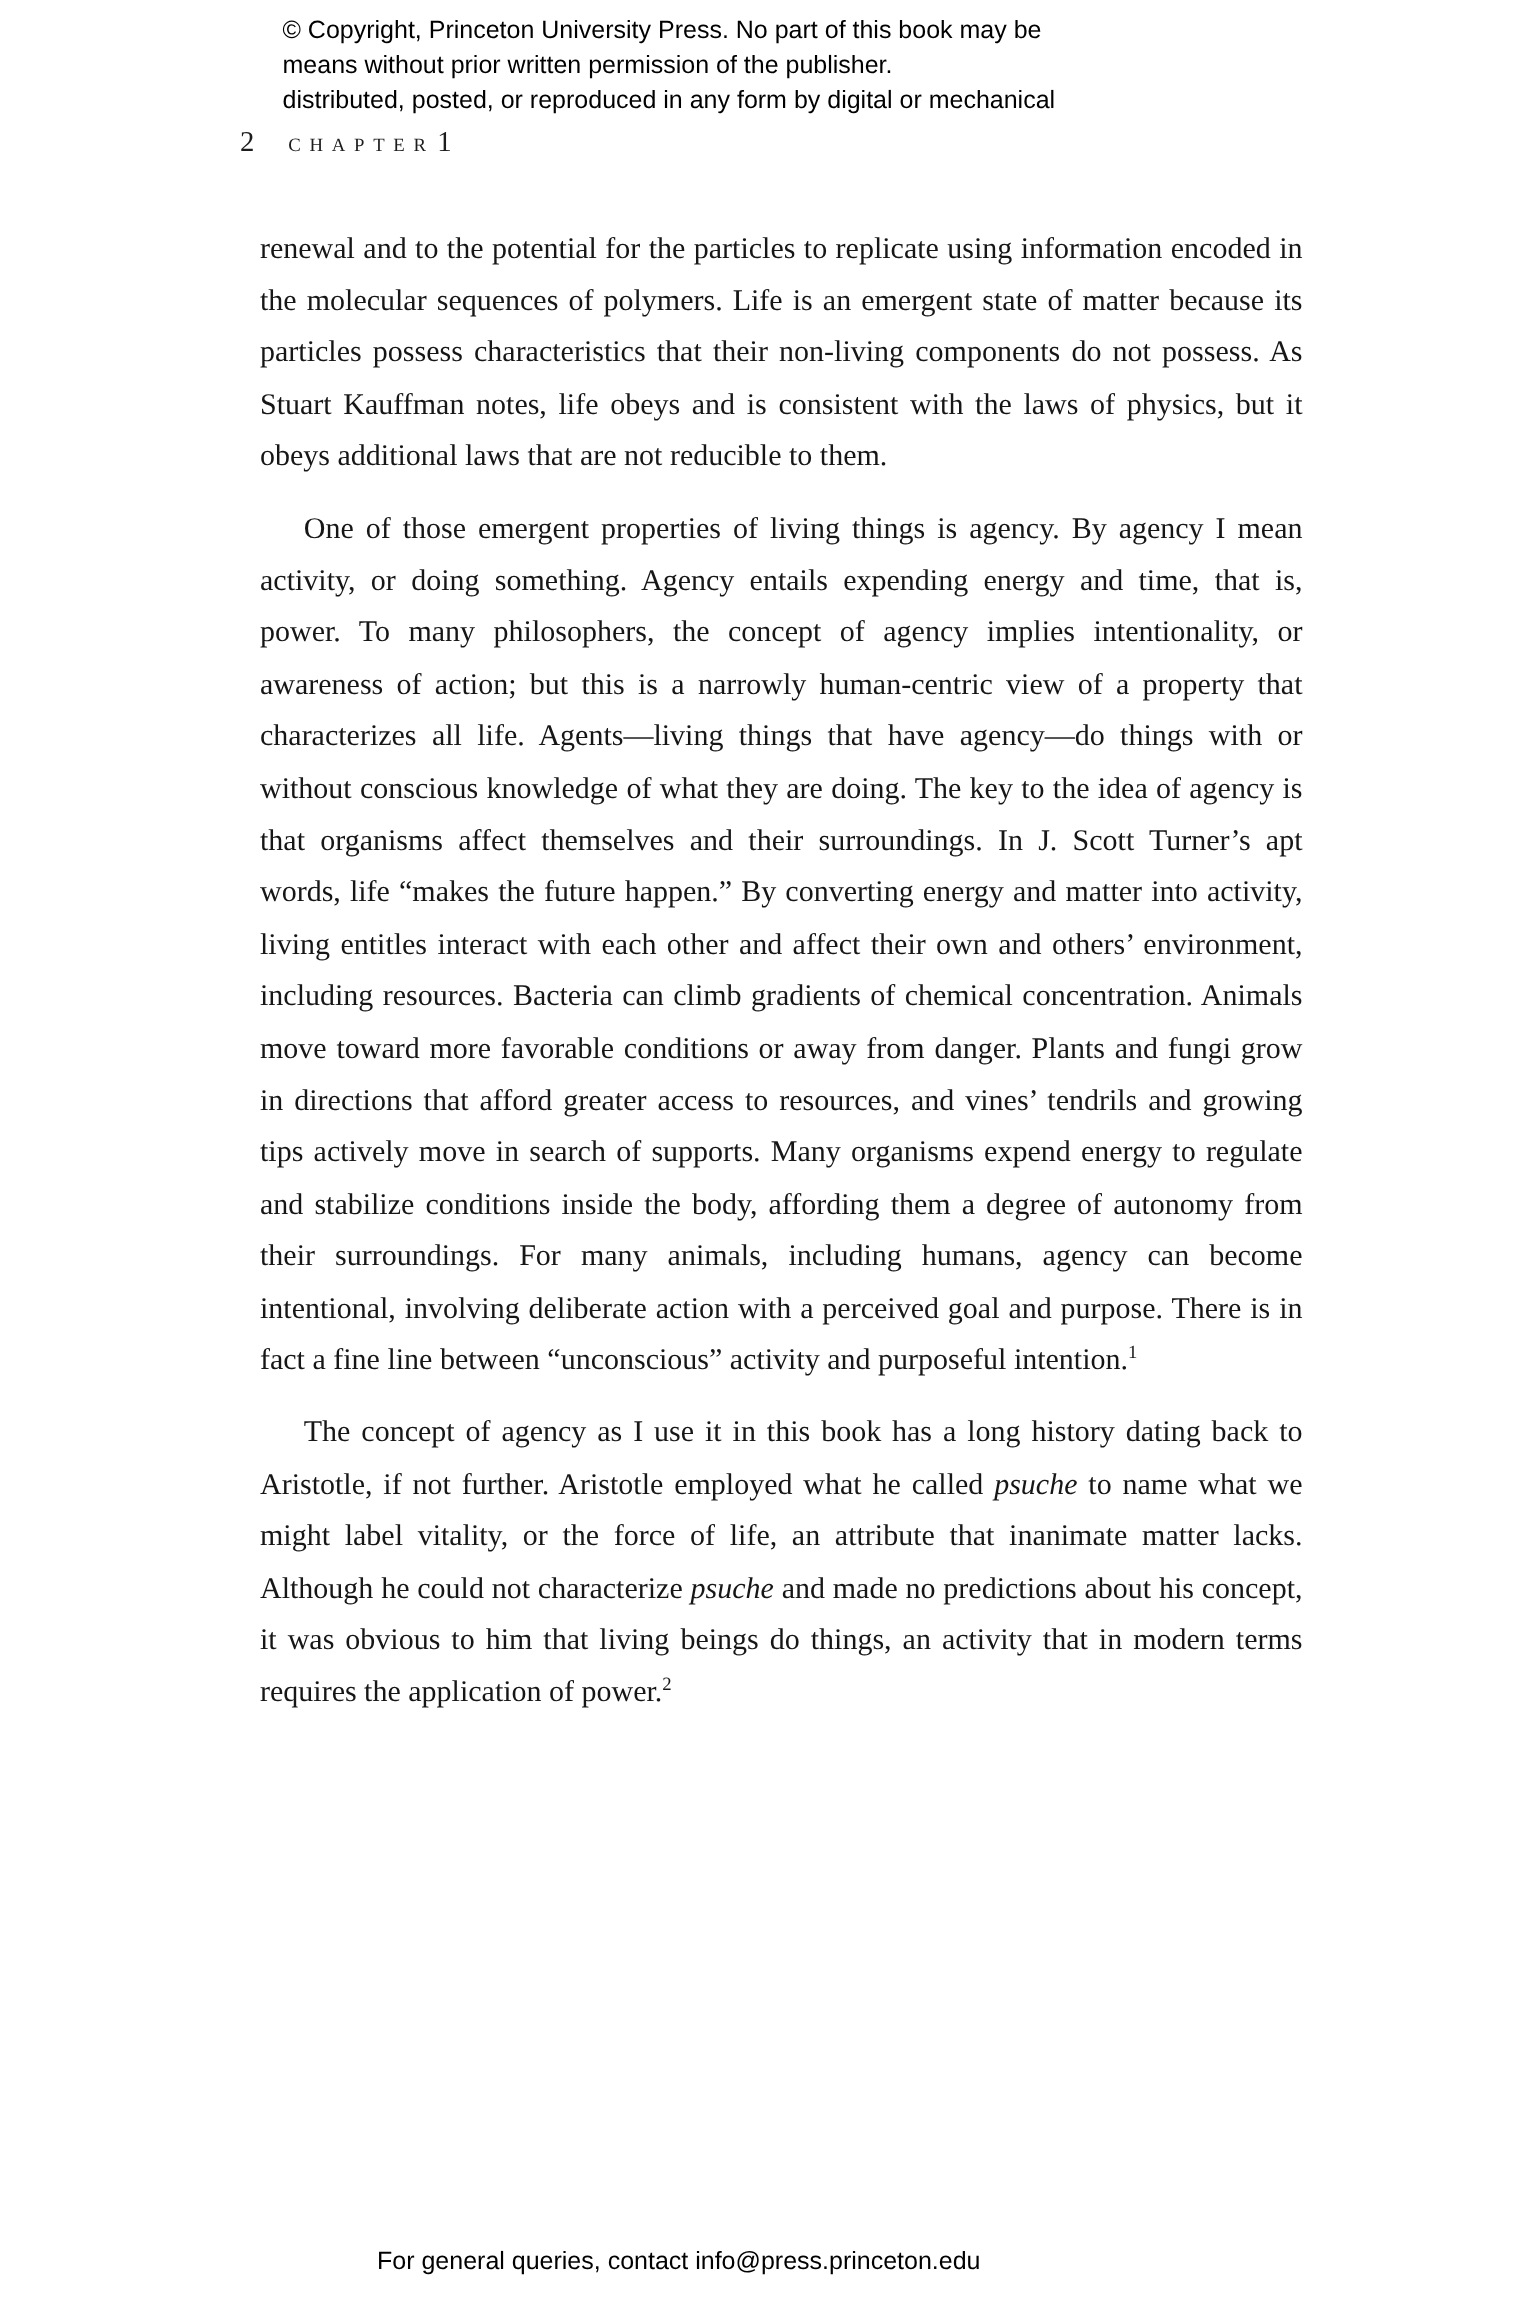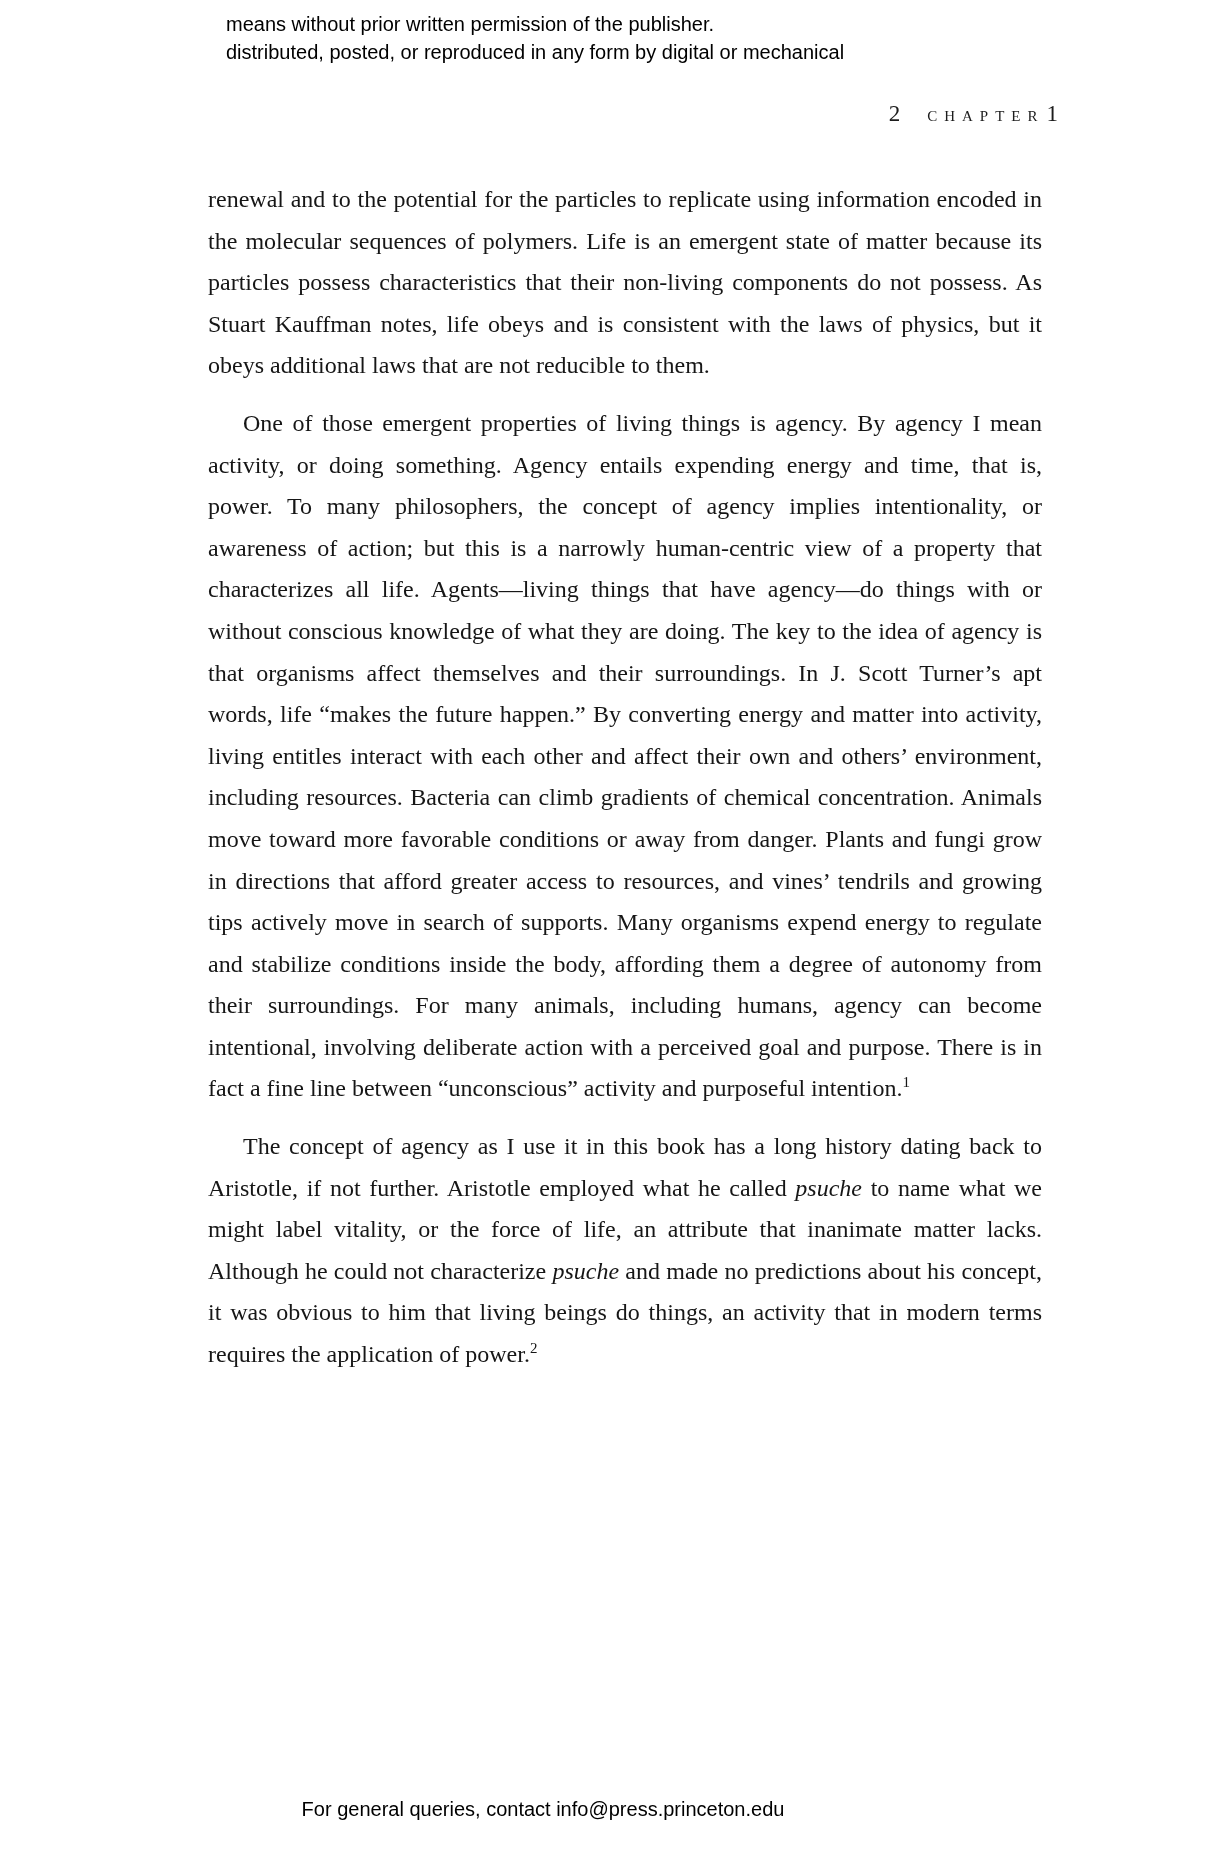--- a/index.html
+++ b/index.html
@@ -21,21 +21,21 @@
     font-family: "Liberation Sans", sans-serif;
     font-size: 20px;
     line-height: 28px;
     color: #000000;
   }
   .running-header {
     position: absolute;
     left: 192px;
     top: 101px;
     width: 866px;
-    text-align: right;
+    text-align: left;
     font-family: "Liberation Serif", serif;
     color: #1c1c1c;
     white-space: nowrap;
   }
   .running-header .page-number {
     font-size: 23px;
     margin-right: 26px;
     letter-spacing: 1px;
   }
   .running-header .chapter-word {
@@ -87,20 +87,21 @@
     font-size: 20px;
     color: #000000;
   }
 </style>
 </head>
 <body>
 
 <div class="page">
 
   <div class="copyright-notice">
+    <div>© Copyright, Princeton University Press. No part of this book may be</div>
     <div>means without prior written permission of the publisher.</div>
     <div>distributed, posted, or reproduced in any form by digital or mechanical</div>
   </div>
 
   <div class="running-header">
     <span class="page-number">2</span><span class="chapter-word">chapter</span><span class="chapter-number">1</span>
   </div>
 
   <div class="body-text" id="body-text">
       <p class="">renewal and to the potential for the particles to replicate using information encoded in the molecular sequences of polymers. Life is an emergent state of matter because its particles possess characteristics that their non-living components do not possess. As Stuart Kauffman notes, life obeys and is consistent with the laws of physics, but it obeys additional laws that are not reducible to them.</p>

